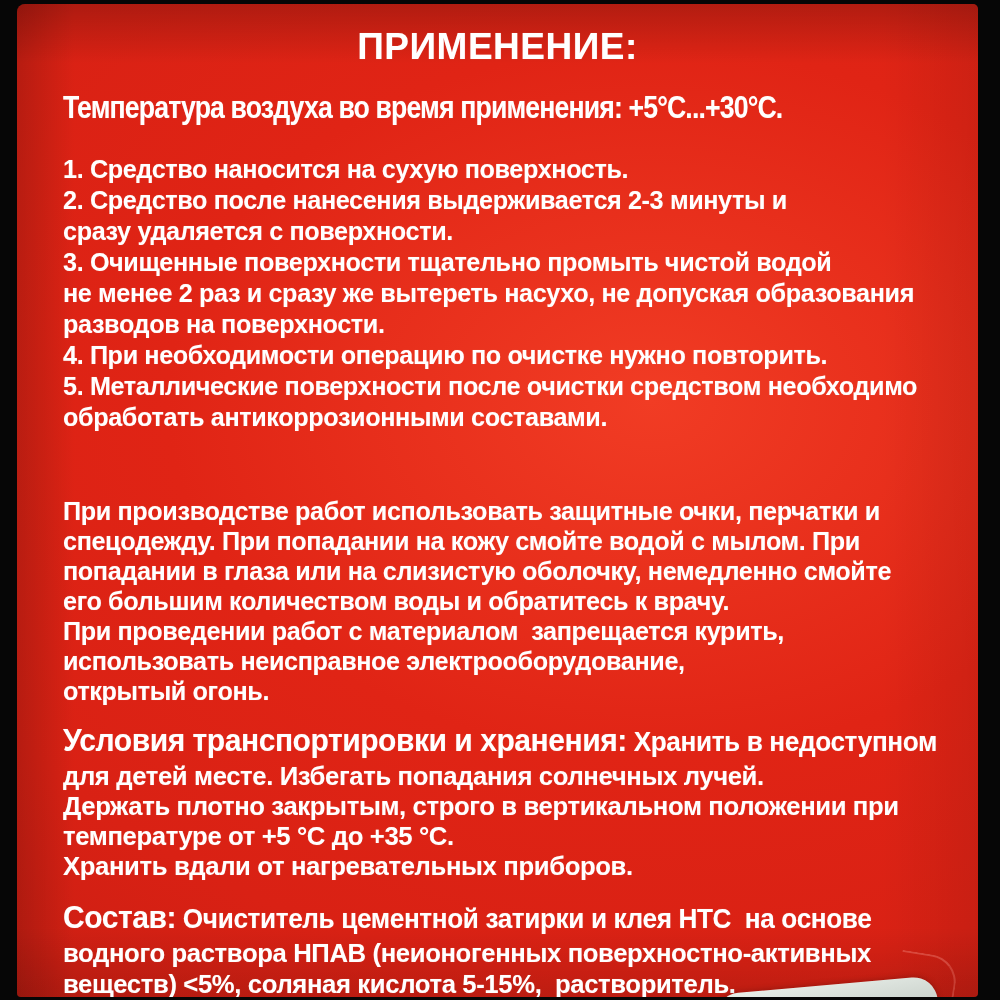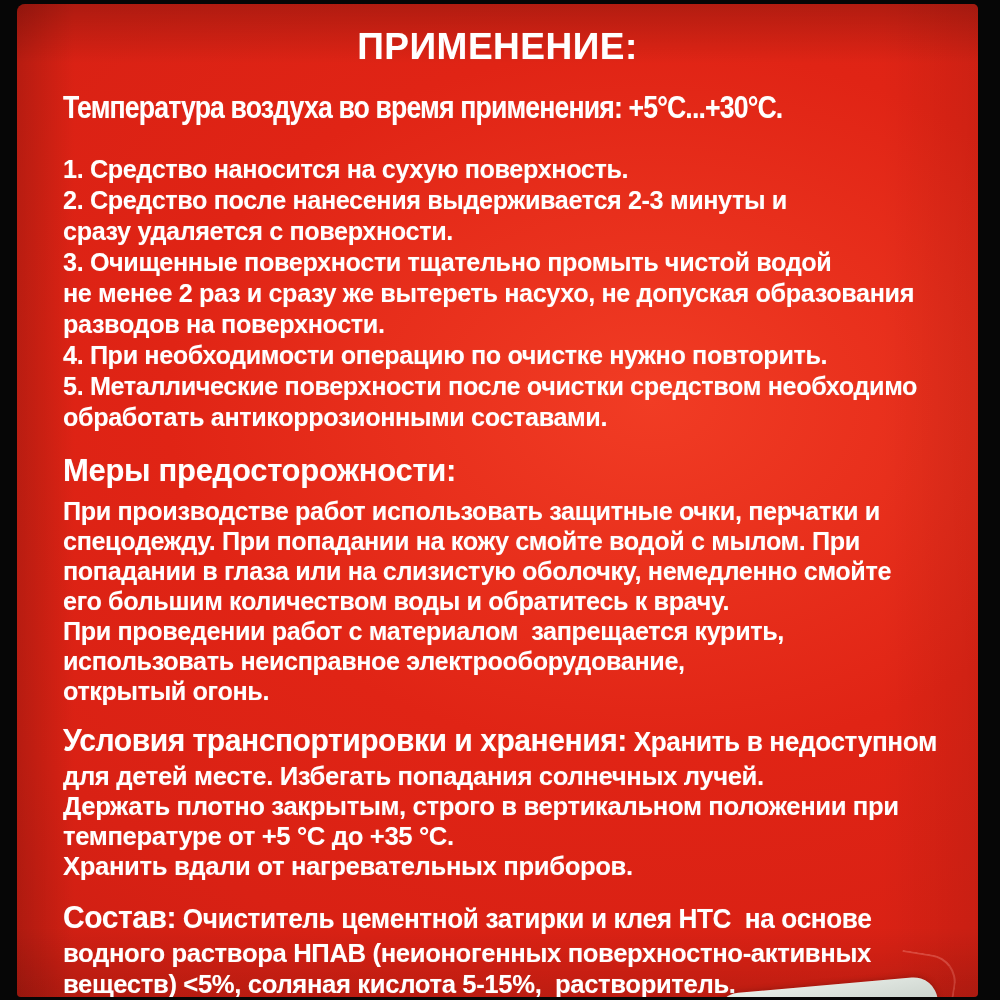--- a/index.html
+++ b/index.html
@@ -121,21 +121,20 @@
           <div class="text-line">2. Средство после нанесения выдерживается 2-3 минуты и</div>
           <div class="text-line">сразу удаляется с поверхности.</div>
           <div class="text-line">3. Очищенные поверхности тщательно промыть чистой водой</div>
           <div class="text-line">не менее 2 раз и сразу же вытереть насухо, не допуская образования</div>
           <div class="text-line">разводов на поверхности.</div>
           <div class="text-line">4. При необходимости операцию по очистке нужно повторить.</div>
           <div class="text-line">5. Металлические поверхности после очистки средством необходимо</div>
           <div class="text-line">обработать антикоррозионными составами.</div>
         </div>
 
-      <div class="prec-heading">Меры предосторожности:</div>
 
       <div class="prec-body">
           <div class="text-line">При производстве работ использовать защитные очки, перчатки и</div>
           <div class="text-line">спецодежду. При попадании на кожу смойте водой с мылом. При</div>
           <div class="text-line">попадании в глаза или на слизистую оболочку, немедленно смойте</div>
           <div class="text-line">его большим количеством воды и обратитесь к врачу.</div>
           <div class="text-line">При проведении работ с материалом  запрещается курить,</div>
           <div class="text-line">использовать неисправное электрооборудование,</div>
           <div class="text-line">открытый огонь.</div>
         </div>

